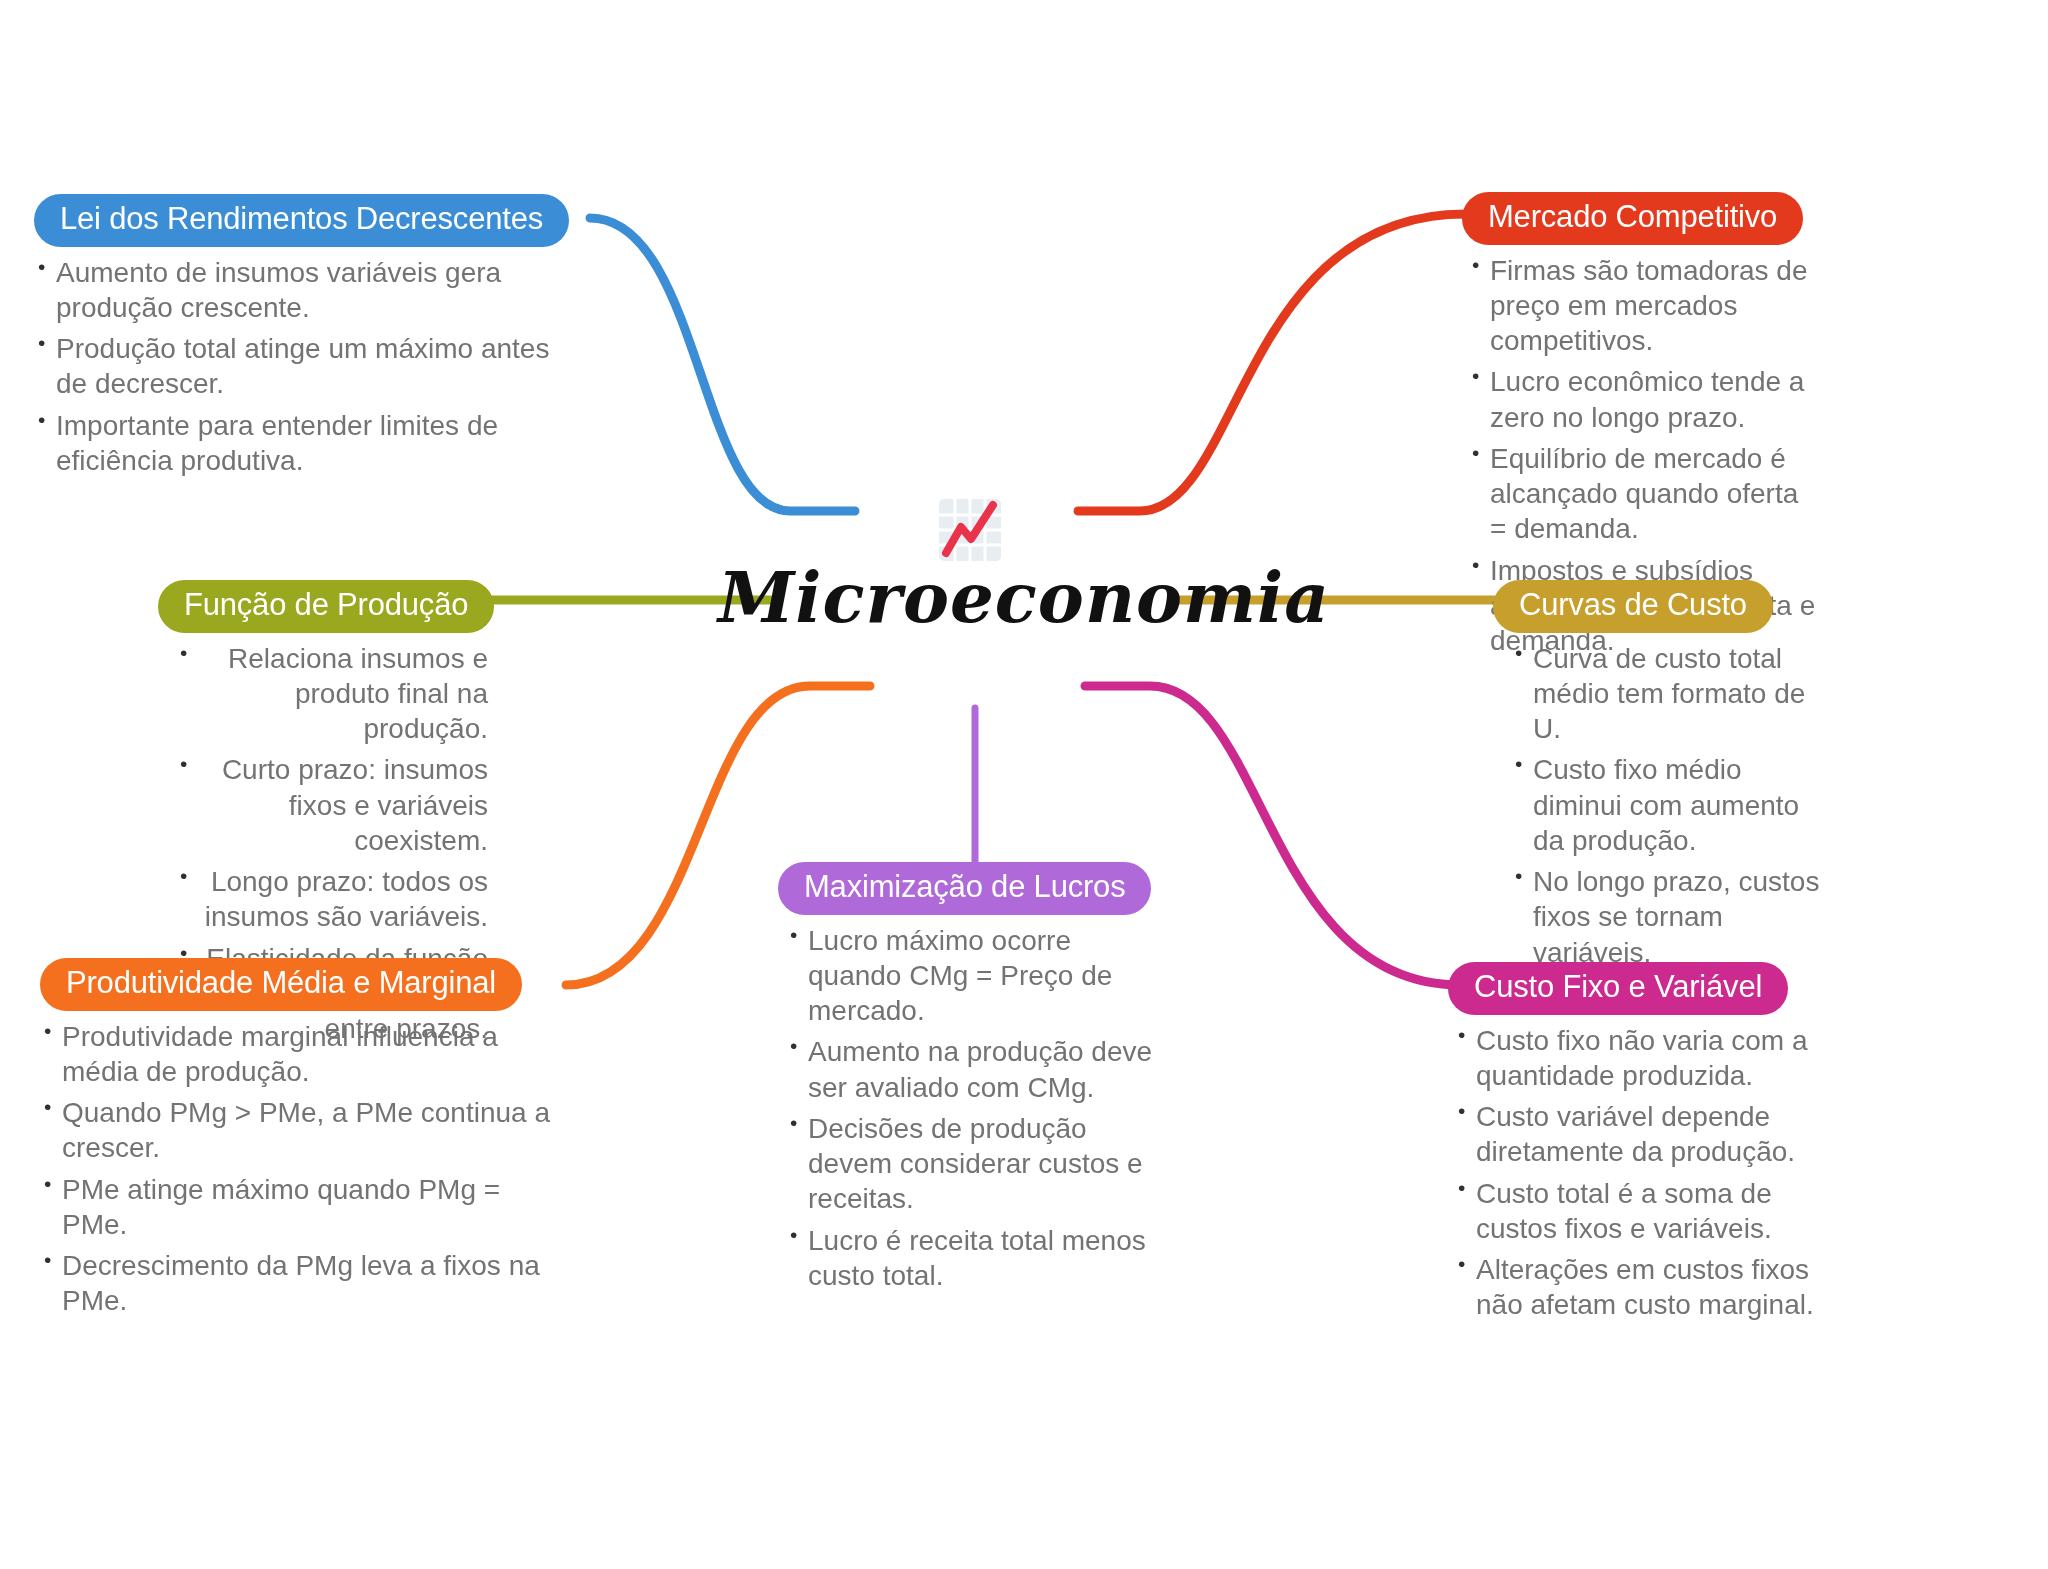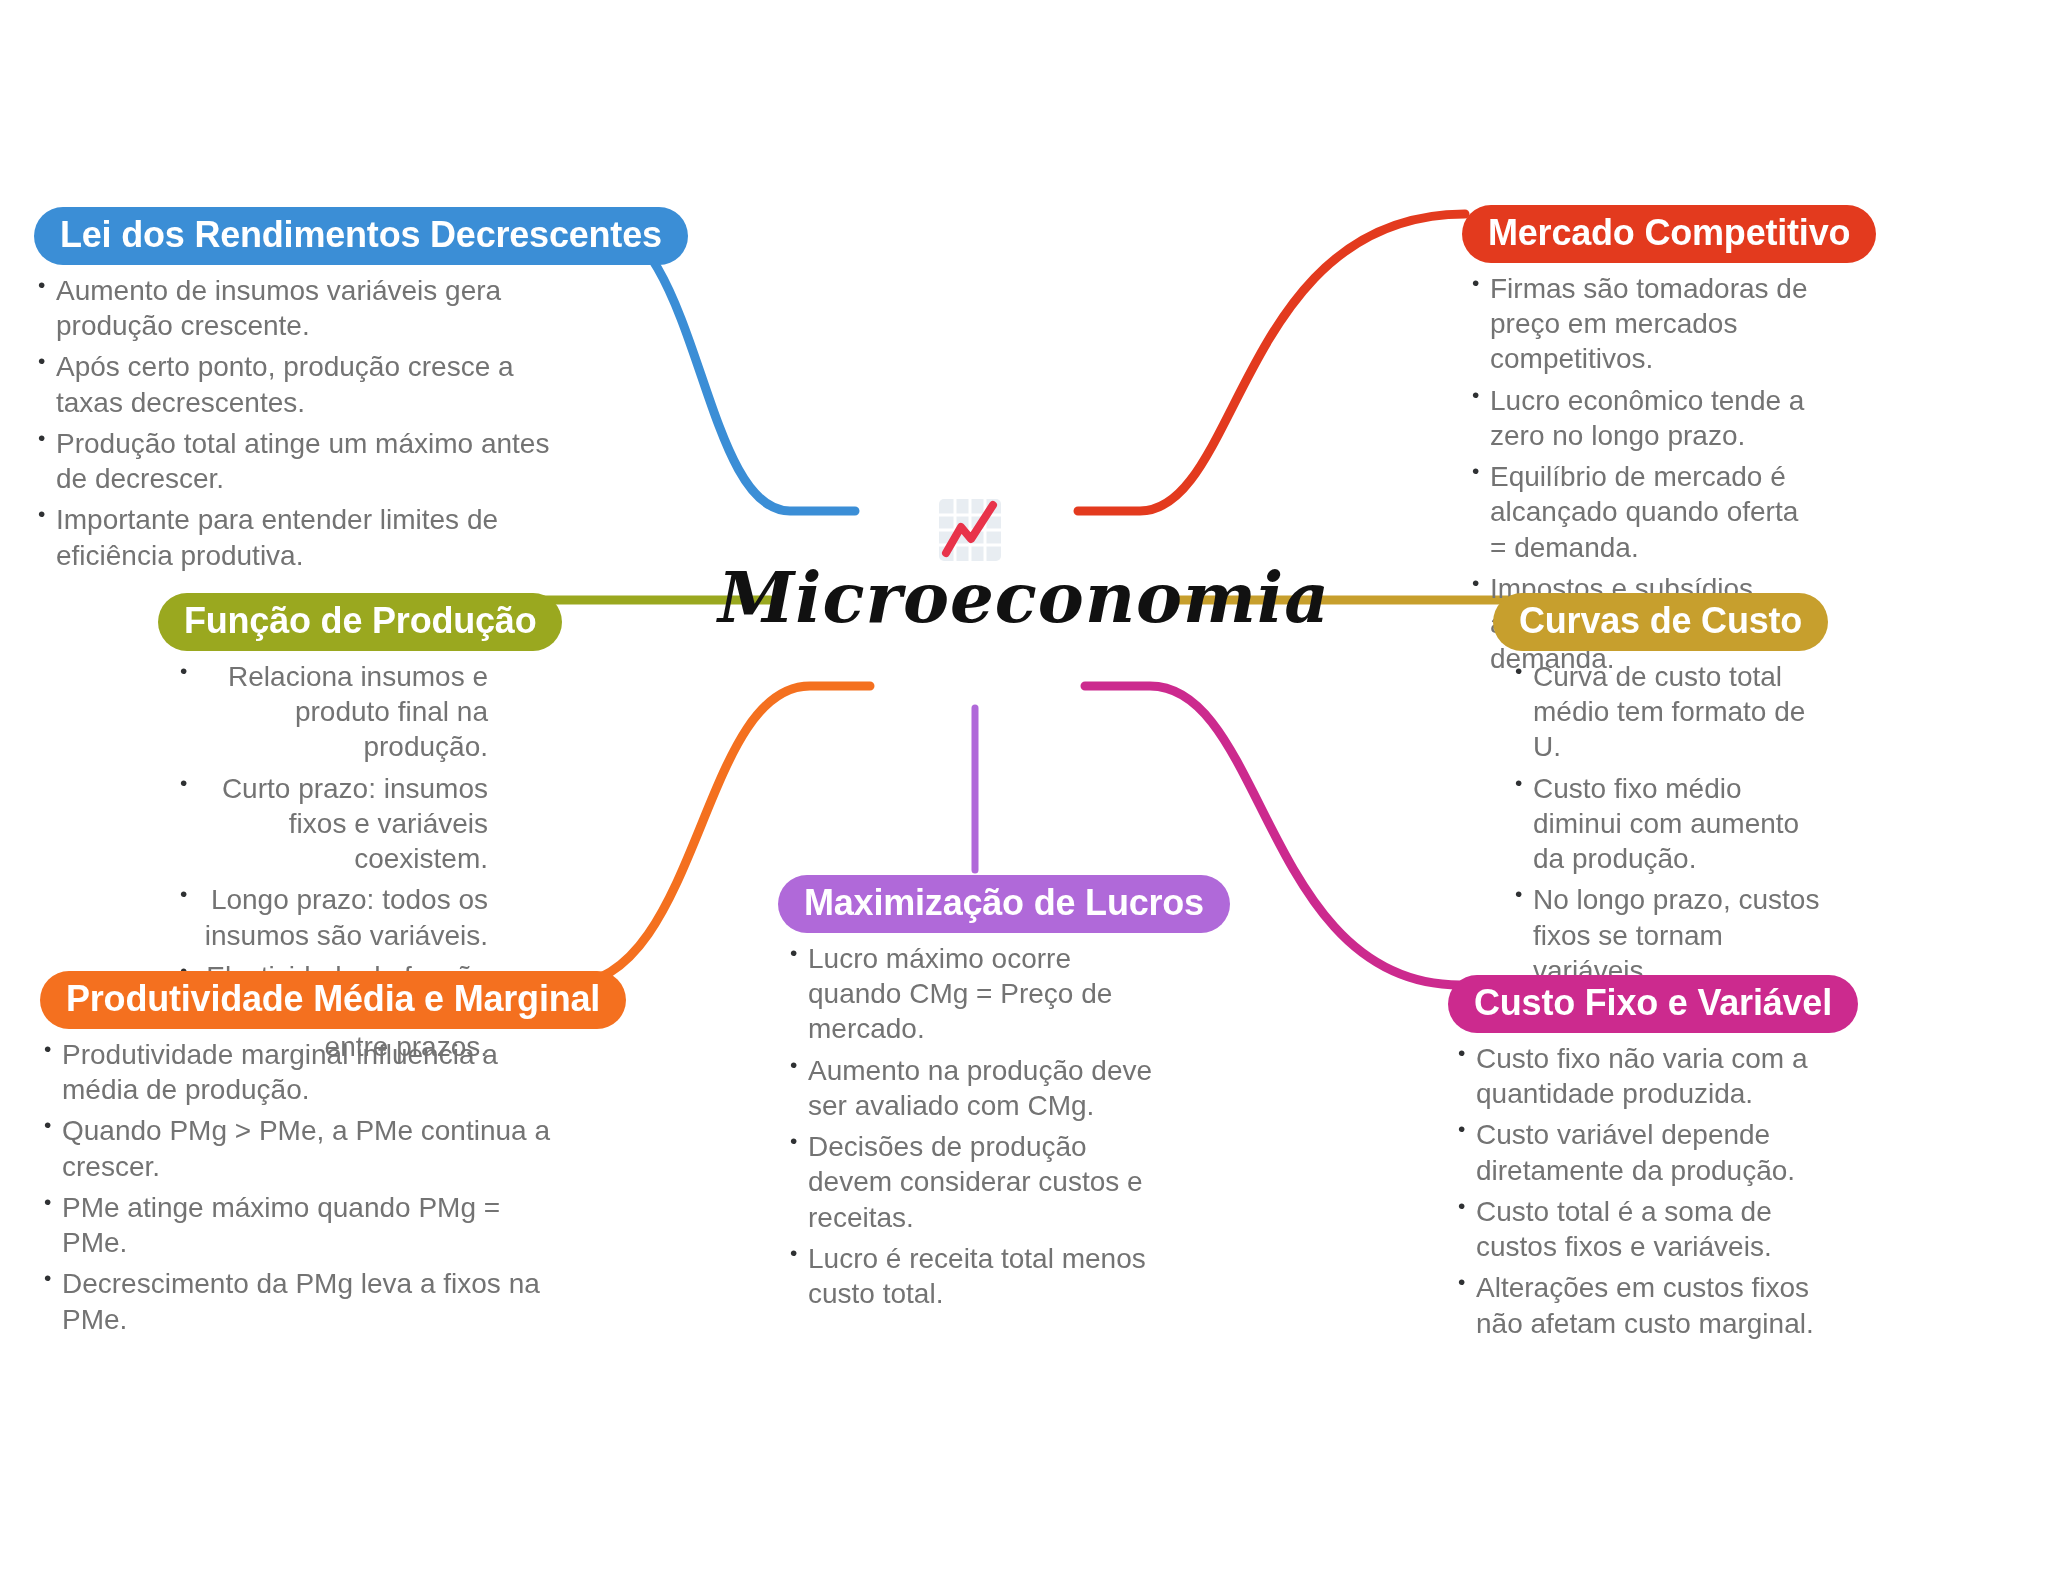--- a/index.html
+++ b/index.html
@@ -12,27 +12,26 @@
   }
   #canvas{position:absolute;inset:0;width:2048px;height:1569px;}
   #wires{position:absolute;left:0;top:0;width:2048px;height:1569px;pointer-events:none;}
 
   .node{position:absolute;}
 
   .pill{
     display:inline-block;
     border-radius:999px;
     color:#ffffff;
-    font-weight:bold;
-    font-size:36px;
+    font-weight:normal;
+    font-size:31px;
     letter-spacing:-0.2px;
     padding:9px 26px 11px 26px;
     white-space:nowrap;
     line-height:1.05;
-    margin-top:13px;
   }
 
   ul.bullets{
     list-style:none;
     margin:8px 0 0 0;
     padding:0;
   }
   ul.bullets li{
     position:relative;
     padding-left:22px;
@@ -122,21 +121,20 @@
         <polyline points="11,58 26,32 36,44 58,10" fill="none" stroke="#e8334a" stroke-width="8" stroke-linecap="round" stroke-linejoin="round"></polyline>
       </svg>
     </div>
     <div id="center-title">Microeconomia</div>
   </div>
 
   <div class="node" id="n-lei">
     <span class="pill" style="background:#3b8ed6">Lei dos Rendimentos Decrescentes</span>
     <ul class="bullets">
       <li>Aumento de insumos variáveis gera produção crescente.</li>
-      <li>Após certo ponto, produção cresce a taxas decrescentes.</li>
       <li>Produção total atinge um máximo antes de decrescer.</li>
       <li>Importante para entender limites de eficiência produtiva.</li>
     </ul>
   </div>
 
   <div class="node" id="n-mercado">
     <span class="pill" style="background:#e33a1e">Mercado Competitivo</span>
     <ul class="bullets">
       <li>Firmas são tomadoras de preço em mercados competitivos.</li>
       <li>Lucro econômico tende a zero no longo prazo.</li>

